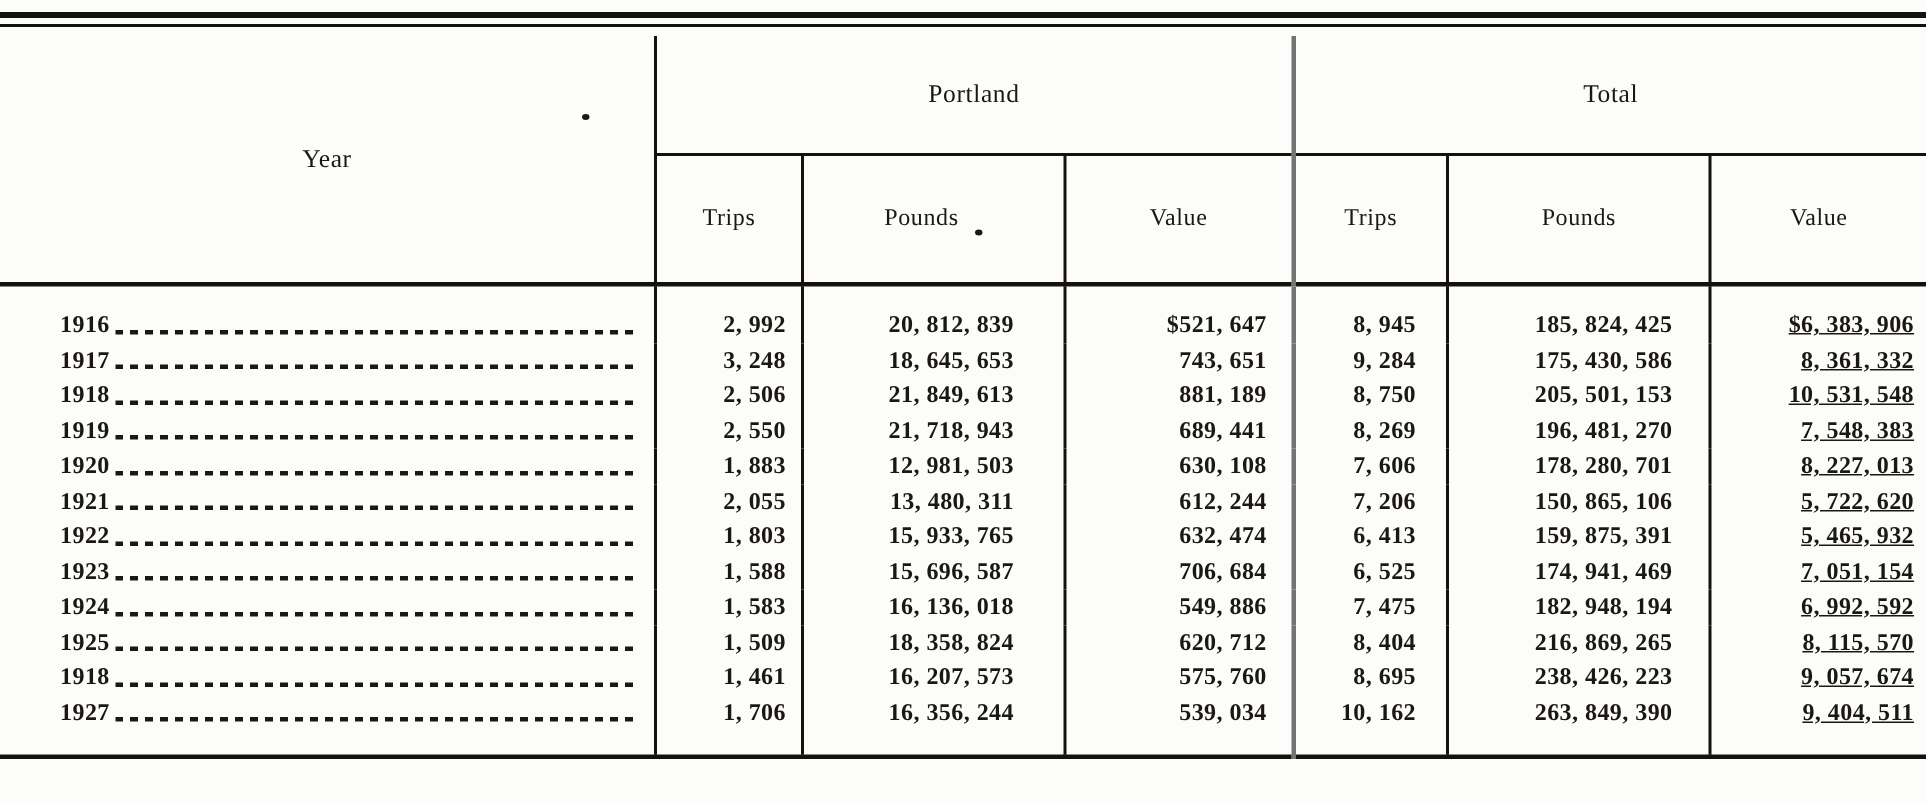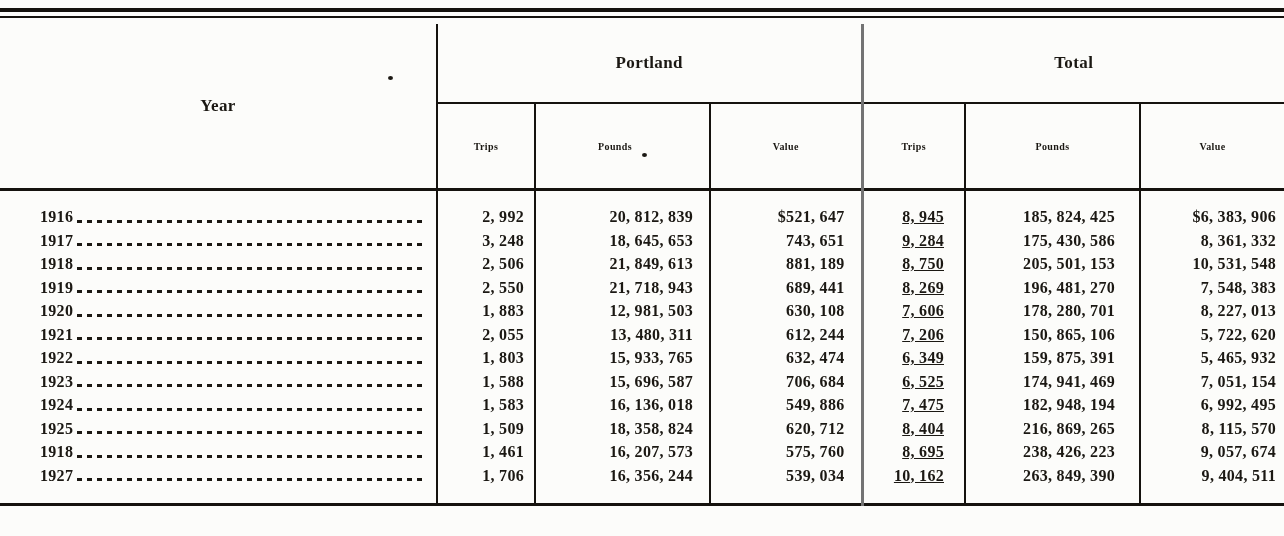--- a/index.html
+++ b/index.html
@@ -28,29 +28,29 @@
   }
   col.c1{width:437px;}
   col.c2{width:98px;}
   col.c3{width:175px;}
   col.c4{width:152px;}
   col.c5{width:103px;}
   col.c6{width:175px;}
   col.c7{width:144px;}
 
   th{
-    font-weight:bold;
+    font-weight:normal;
     font-size:17px;
     letter-spacing:0.4px;
     padding:0;
     vertical-align:middle;
     text-align:center;
   }
   tr.group-row th{height:78px;}
-  tr.sub-row th{height:84px;font-size:10px;}
+  tr.sub-row th{height:84px;font-size:16px;}
 
   th.year-th{position:relative;vertical-align:middle;}
   th.group-th{border-bottom:2px solid #15120e;}
   .bl-med{border-left:2px solid #15120e;}
   .bl-bold{border-left:3px solid #737373;}
   thead{border-bottom:3px solid #15120e;}
   tbody{border-bottom:3px solid #15120e;}
 
   td{
     padding:0;
@@ -60,25 +60,25 @@
     height:23.5px;
     line-height:23.5px;
     white-space:nowrap;
     vertical-align:middle;
   }
   tbody tr:first-child td{padding-top:14px;}
   tbody tr:last-child td{padding-bottom:16px;}
 
   td.num{text-align:right;}
   td.p-trips{padding-right:10px;}
-  td.p-pounds{padding-right:16px;}
+  td.p-pounds{padding-right:33px;}
   td.p-value{padding-right:16px;}
-  td.t-trips{padding-right:20px;text-decoration:underline;}
+  td.t-trips{padding-right:20px;}
   td.t-pounds{padding-right:24px;text-align:right;}
-  td.t-value{padding-right:8px;}
+  td.t-value{padding-right:8px;text-decoration:underline;}
 
   .yearwrap{display:flex;align-items:flex-end;}
   .year-label{padding-left:40px;line-height:23.5px;}
   .leader{
     flex:1;
     height:3px;
     margin:0 14px 6px 4px;
     background:repeating-linear-gradient(90deg,#1b1813 0 5px,transparent 5px 10px);
   }
   .ink-dot{
@@ -217,21 +217,21 @@
         <tr>
       <td>
         <div class="yearwrap">
           <span class="year-label">1922</span>
           <span class="leader"></span>
         </div>
       </td>
       <td class="num p-trips bl-med">1, 803</td>
       <td class="num p-pounds bl-med">15, 933, 765</td>
       <td class="num p-value bl-med">632, 474</td>
-      <td class="num t-trips bl-bold">6, 349</td>
+      <td class="num t-trips bl-bold">6, 413</td>
       <td class="num t-pounds bl-med">159, 875, 391</td>
       <td class="num t-value bl-med">5, 465, 932</td>
     </tr>
         <tr>
       <td>
         <div class="yearwrap">
           <span class="year-label">1923</span>
           <span class="leader"></span>
         </div>
       </td>
@@ -247,21 +247,21 @@
         <div class="yearwrap">
           <span class="year-label">1924</span>
           <span class="leader"></span>
         </div>
       </td>
       <td class="num p-trips bl-med">1, 583</td>
       <td class="num p-pounds bl-med">16, 136, 018</td>
       <td class="num p-value bl-med">549, 886</td>
       <td class="num t-trips bl-bold">7, 475</td>
       <td class="num t-pounds bl-med">182, 948, 194</td>
-      <td class="num t-value bl-med">6, 992, 495</td>
+      <td class="num t-value bl-med">6, 992, 592</td>
     </tr>
         <tr>
       <td>
         <div class="yearwrap">
           <span class="year-label">1925</span>
           <span class="leader"></span>
         </div>
       </td>
       <td class="num p-trips bl-med">1, 509</td>
       <td class="num p-pounds bl-med">18, 358, 824</td>

